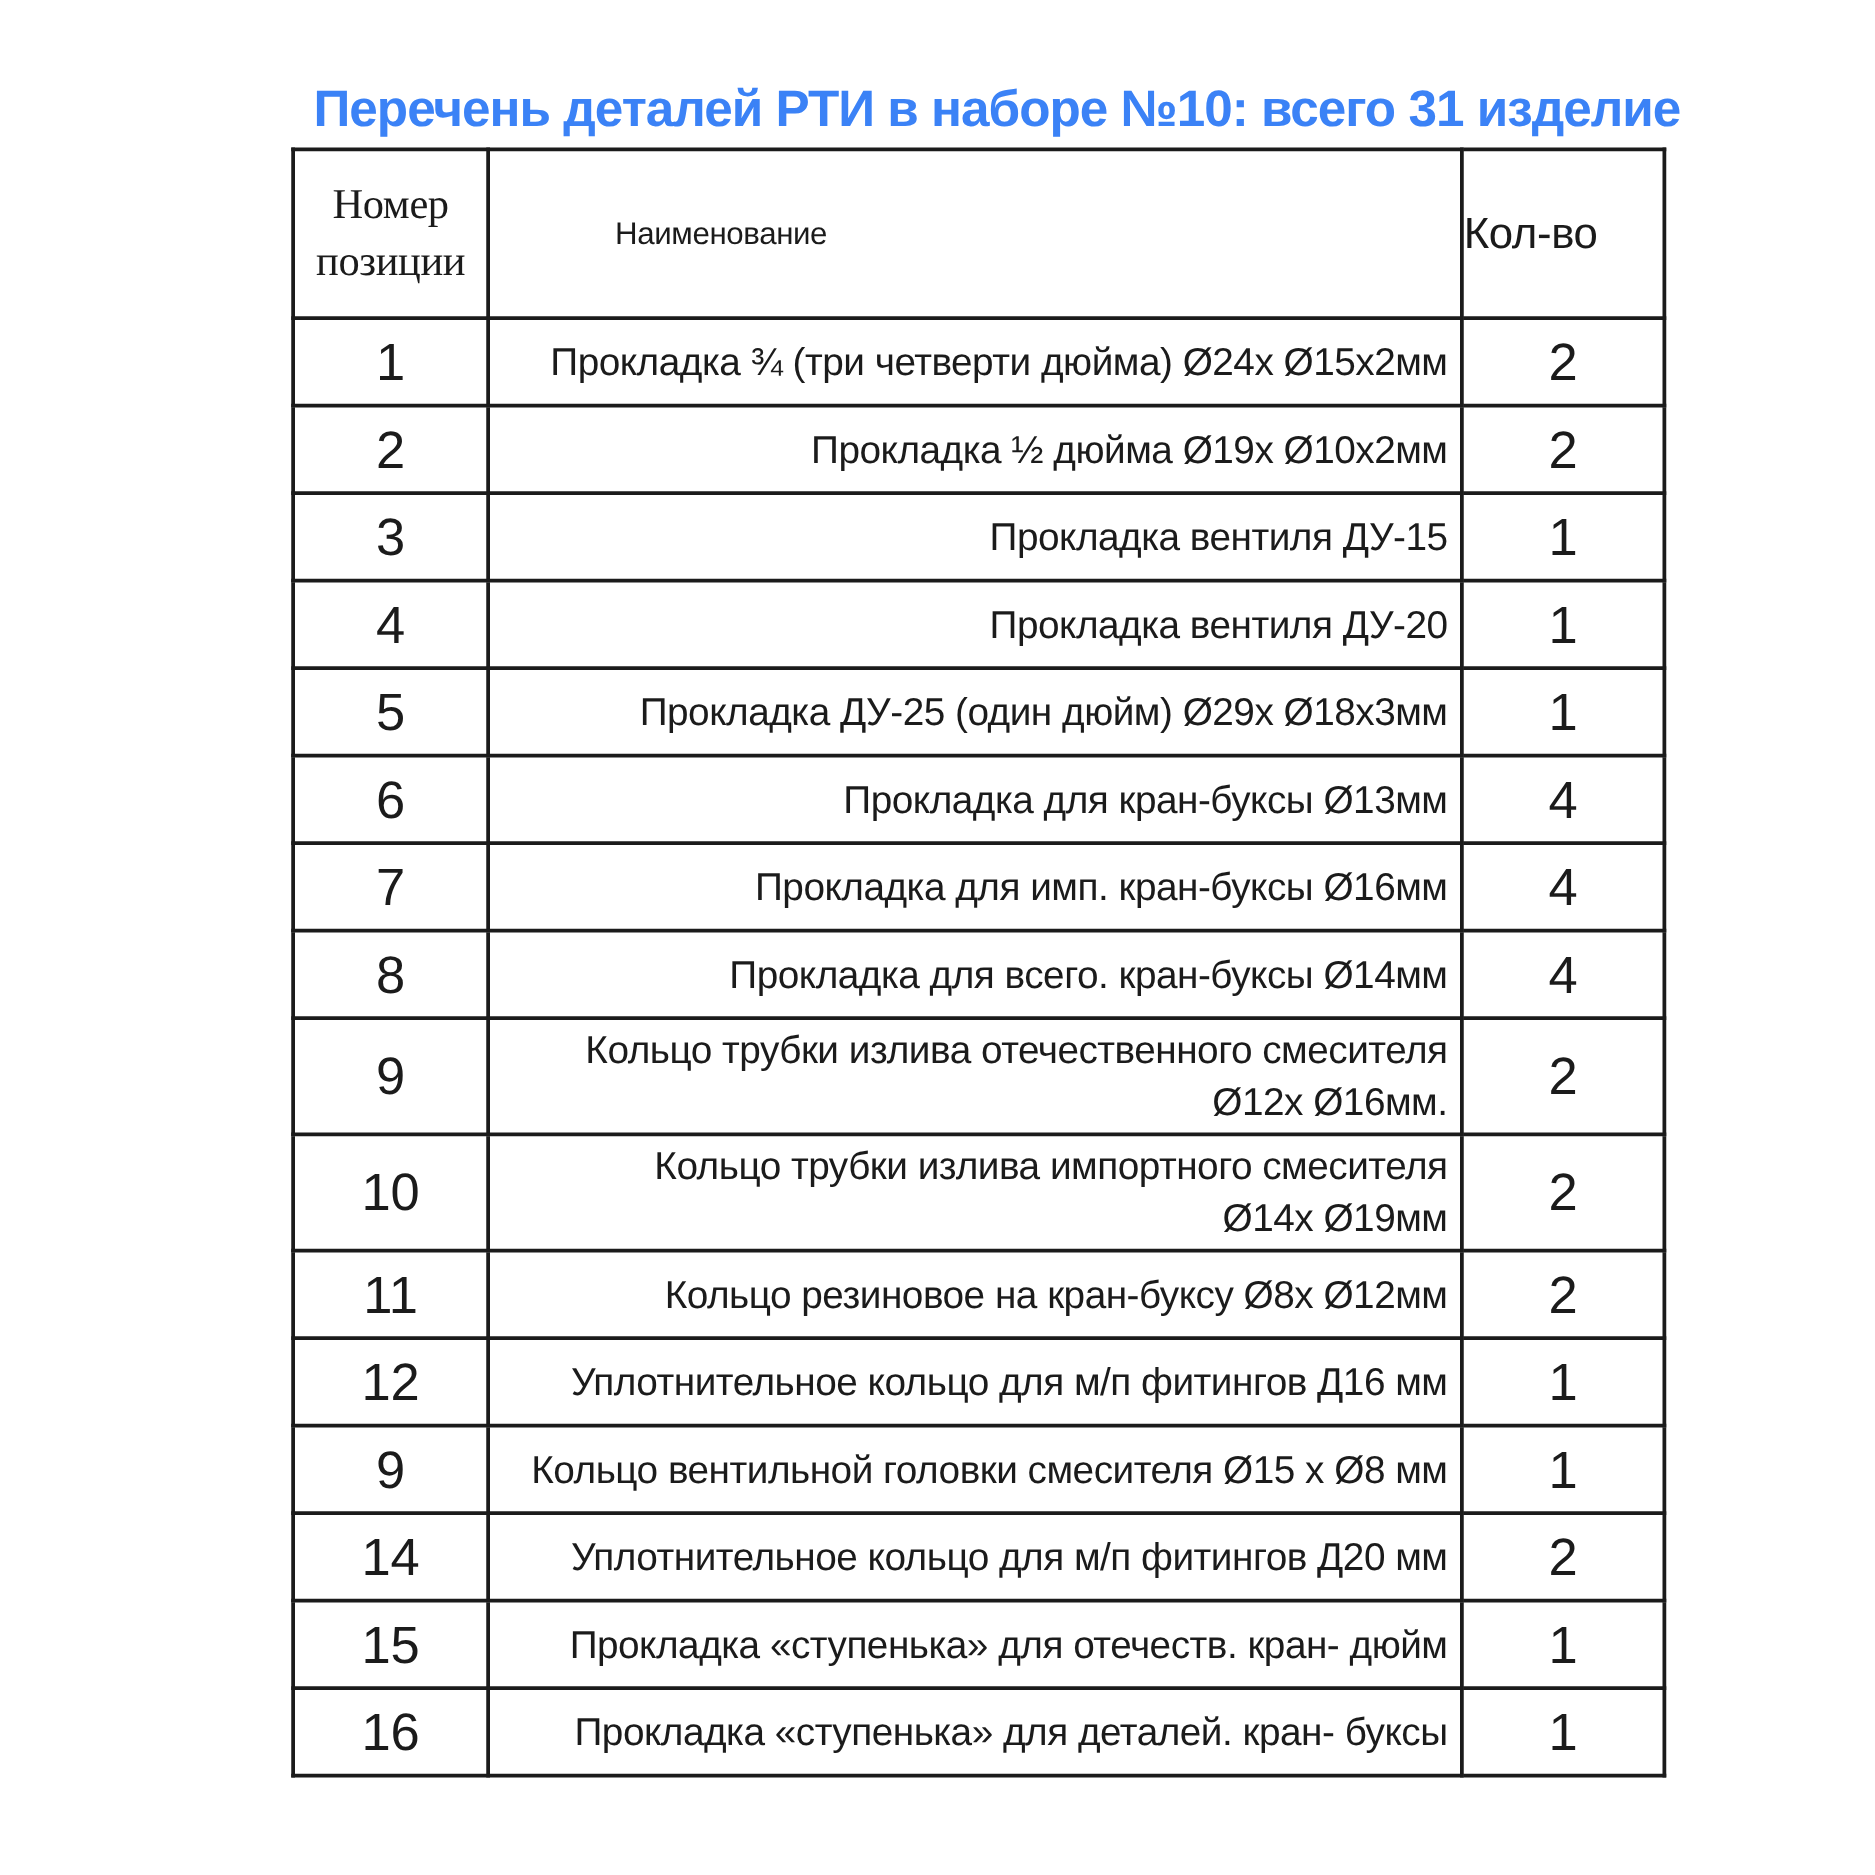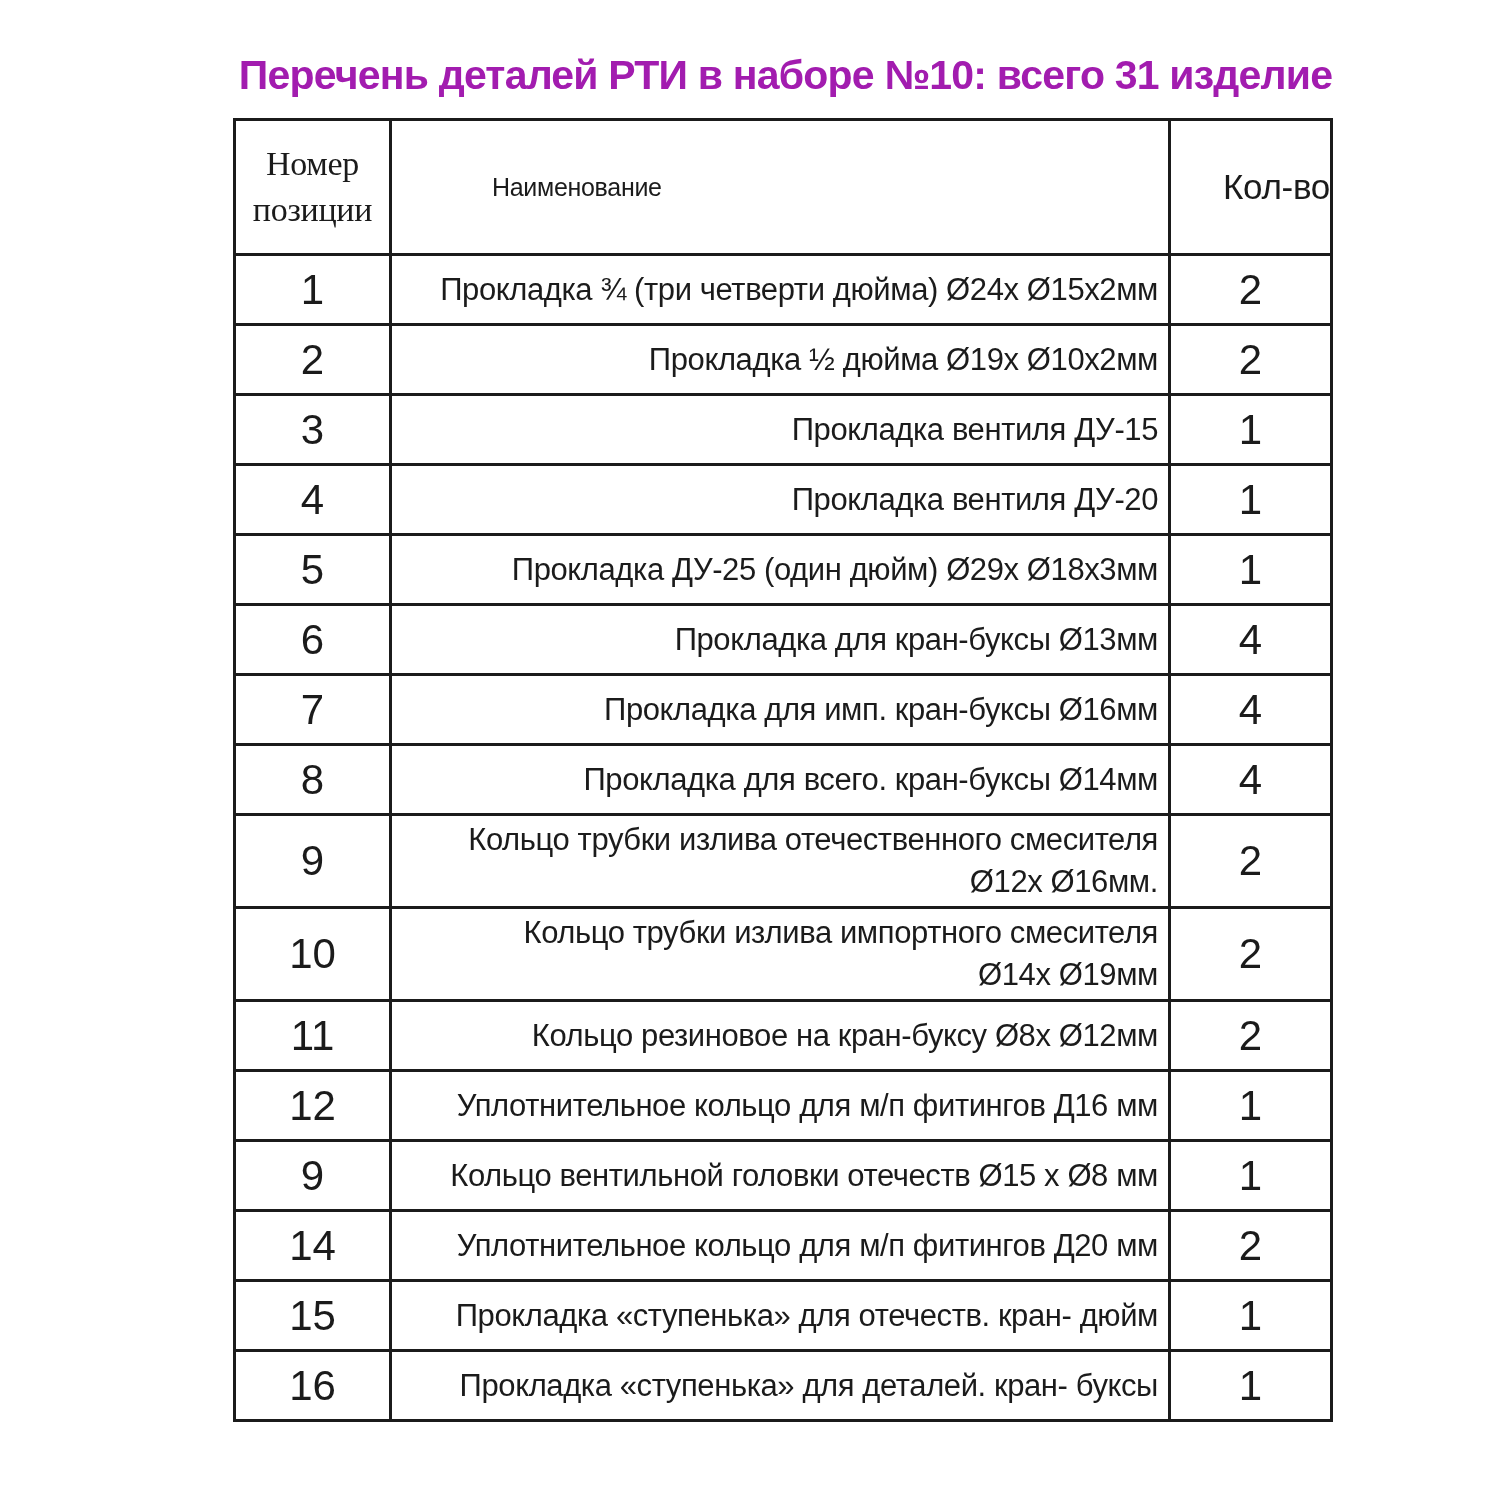--- a/index.html
+++ b/index.html
@@ -11,30 +11,30 @@
     font-family: "Liberation Sans", "DejaVu Sans", sans-serif;
     color: #1b1b1b;
     overflow: hidden;
   }
   .page {
     position: relative;
     width: 1500px;
     height: 1500px;
   }
   .page-title {
-    margin: 4px;
+    margin: 16px;
     position: absolute;
     top: 48px;
     left: 233px;
     width: 1097px;
     text-align: center;
     font-size: 41px;
     font-weight: 700;
     letter-spacing: -0.8px;
-    color: #a21caf;
+    color: #3b82f6;
     white-space: nowrap;
   }
   table.parts-table {
     position: absolute;
     top: 118px;
     left: 233px;
     width: 1097px;
     border-collapse: collapse;
     table-layout: fixed;
   }
@@ -62,21 +62,21 @@
     font-family: Liberation Serif, serif;
   }
   th.h-name {
     font-size: 25px;
     text-align: left;
     padding-left: 100px;
     letter-spacing: -0.3px;
   }
   th.h-qty {
     font-size: 35px;
-    text-align: right;
+    text-align: left;
     letter-spacing: -0.3px;
   }
   td.c-pos, td.c-qty {
     font-size: 42px;
     text-align: center;
   }
   td.c-name {
     font-size: 31px;
     text-align: right;
     line-height: 1.35;
@@ -163,21 +163,21 @@
         <td class="c-name">Кольцо резиновое на кран-буксу Ø8х Ø12мм</td>
         <td class="c-qty">2</td>
       </tr>
       <tr>
         <td class="c-pos">12</td>
         <td class="c-name">Уплотнительное кольцо для м/п фитингов Д16 мм</td>
         <td class="c-qty">1</td>
       </tr>
       <tr>
         <td class="c-pos">9</td>
-        <td class="c-name">Кольцо вентильной головки отечеств Ø15 х Ø8 мм</td>
+        <td class="c-name">Кольцо вентильной головки смесителя Ø15 х Ø8 мм</td>
         <td class="c-qty">1</td>
       </tr>
       <tr>
         <td class="c-pos">14</td>
         <td class="c-name">Уплотнительное кольцо для м/п фитингов Д20 мм</td>
         <td class="c-qty">2</td>
       </tr>
       <tr>
         <td class="c-pos">15</td>
         <td class="c-name">Прокладка «ступенька» для отечеств. кран- дюйм</td>

